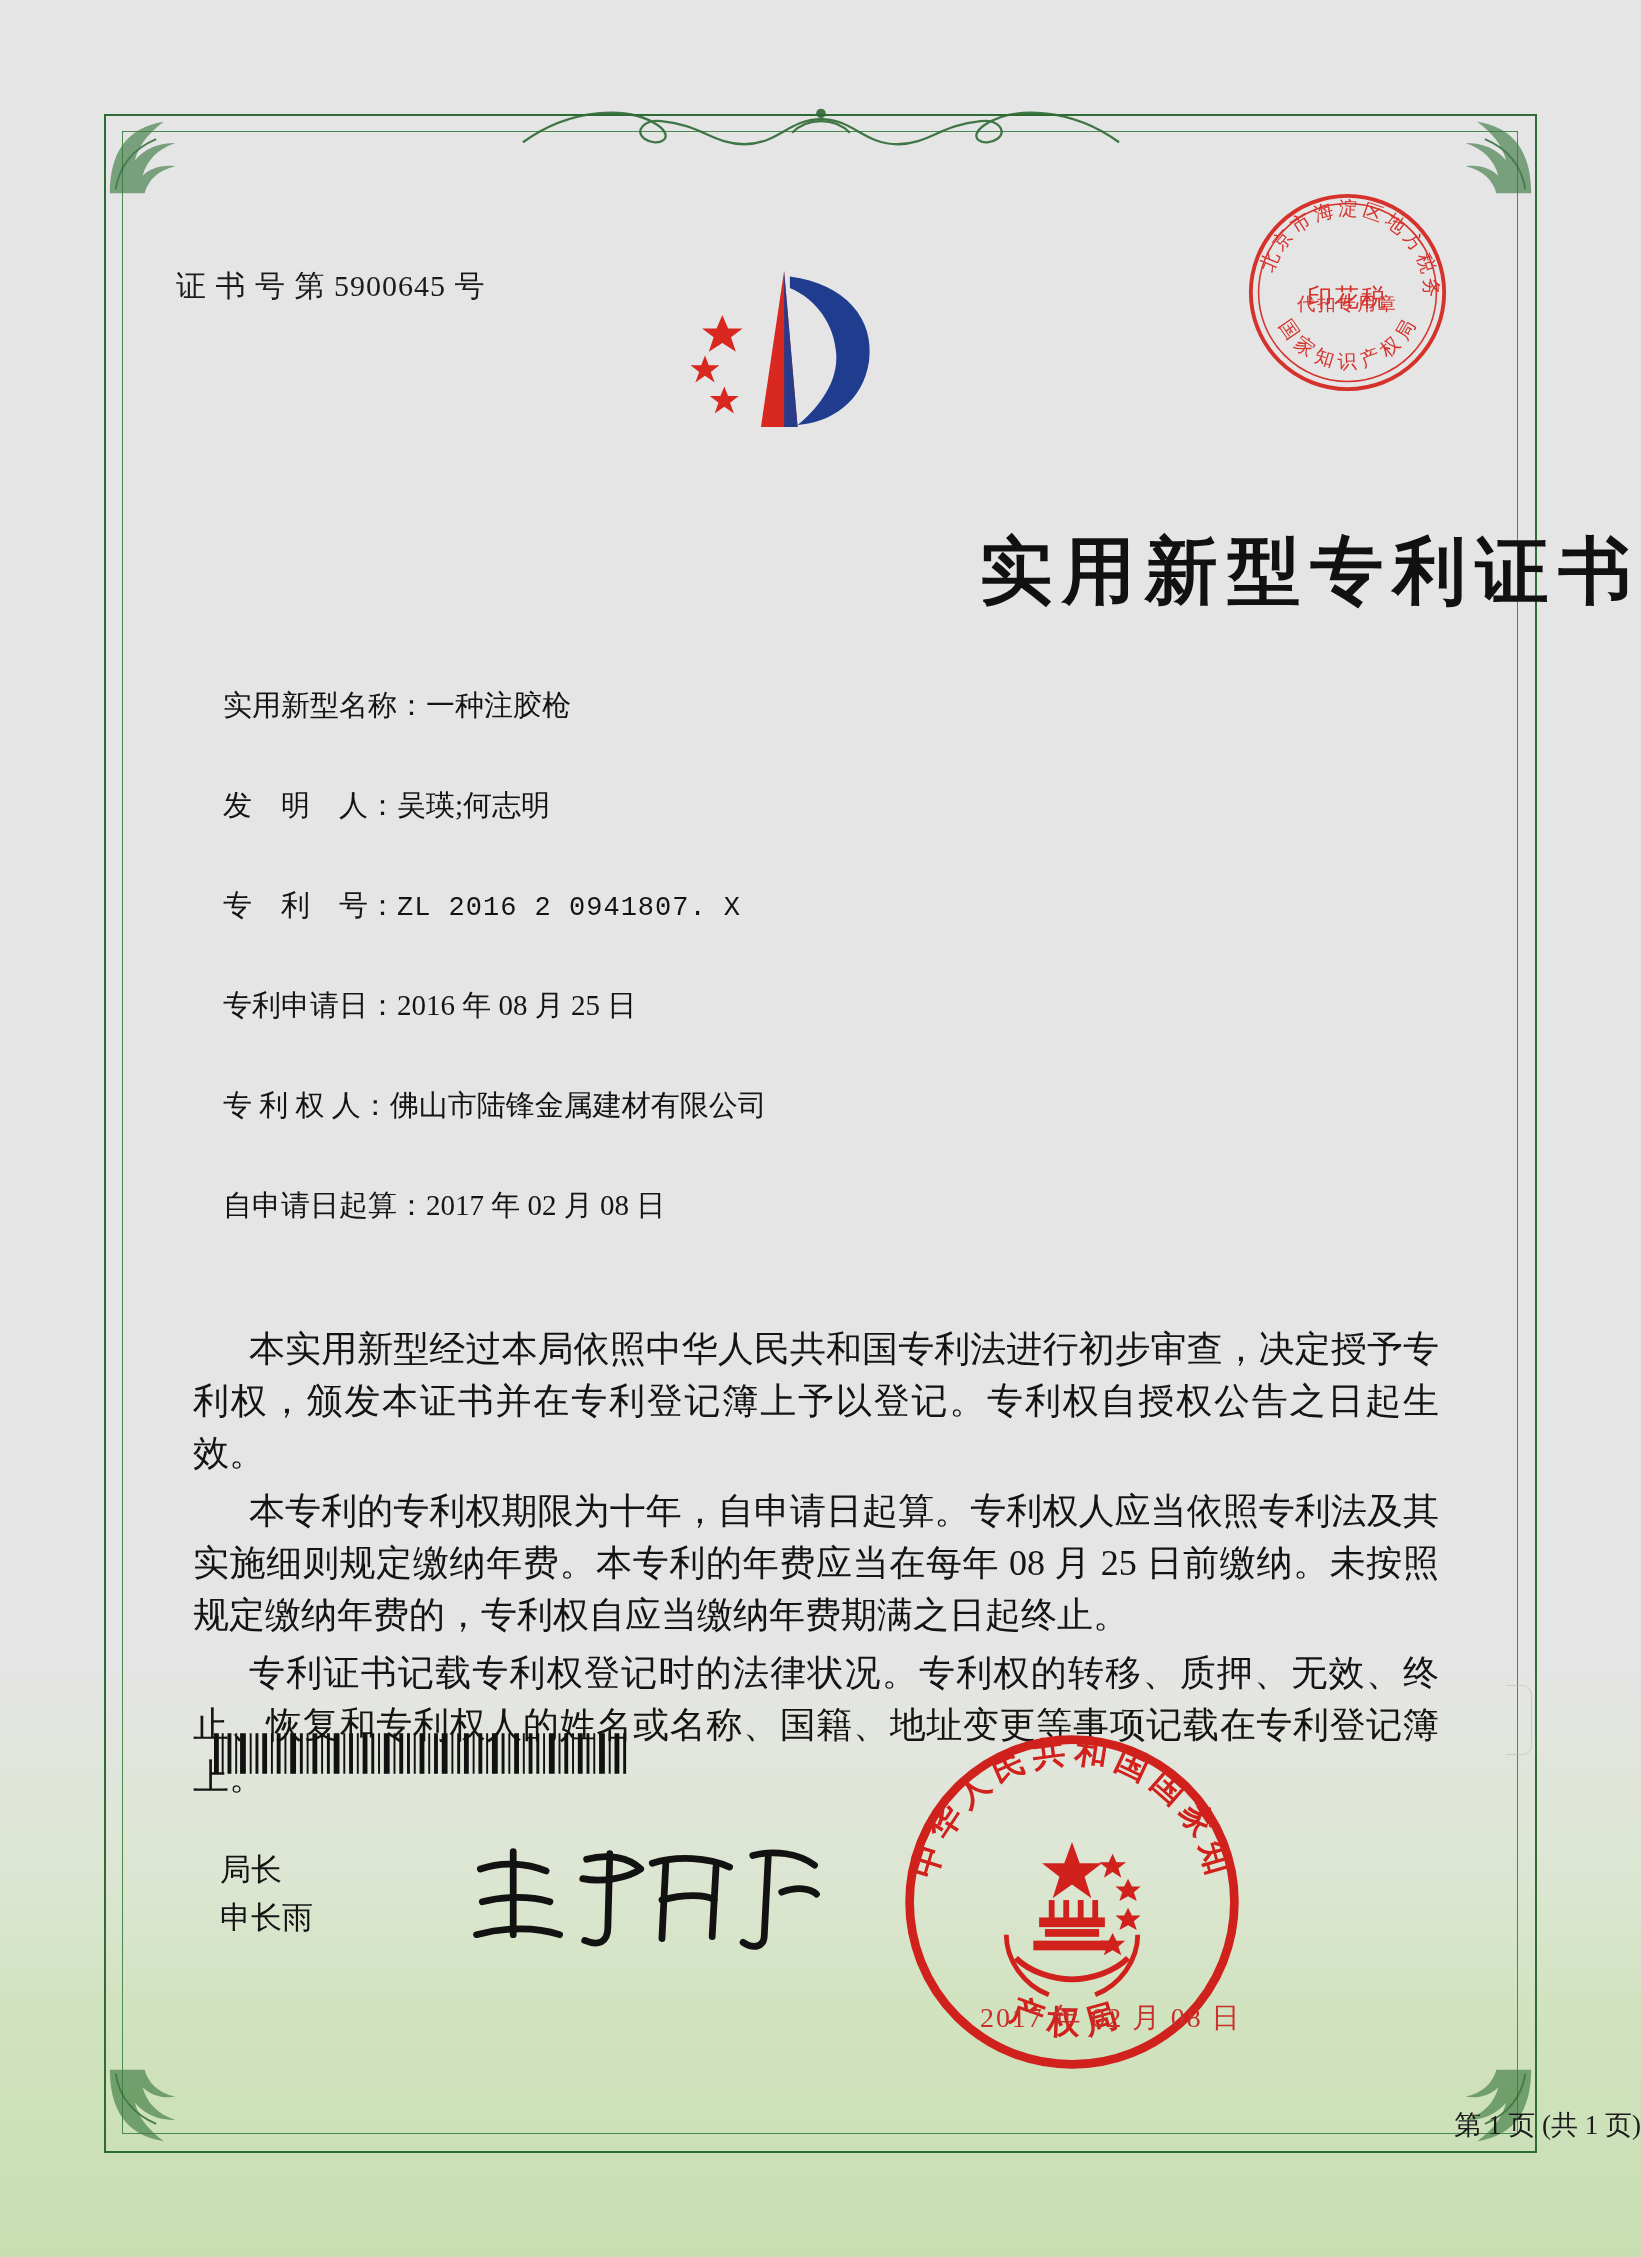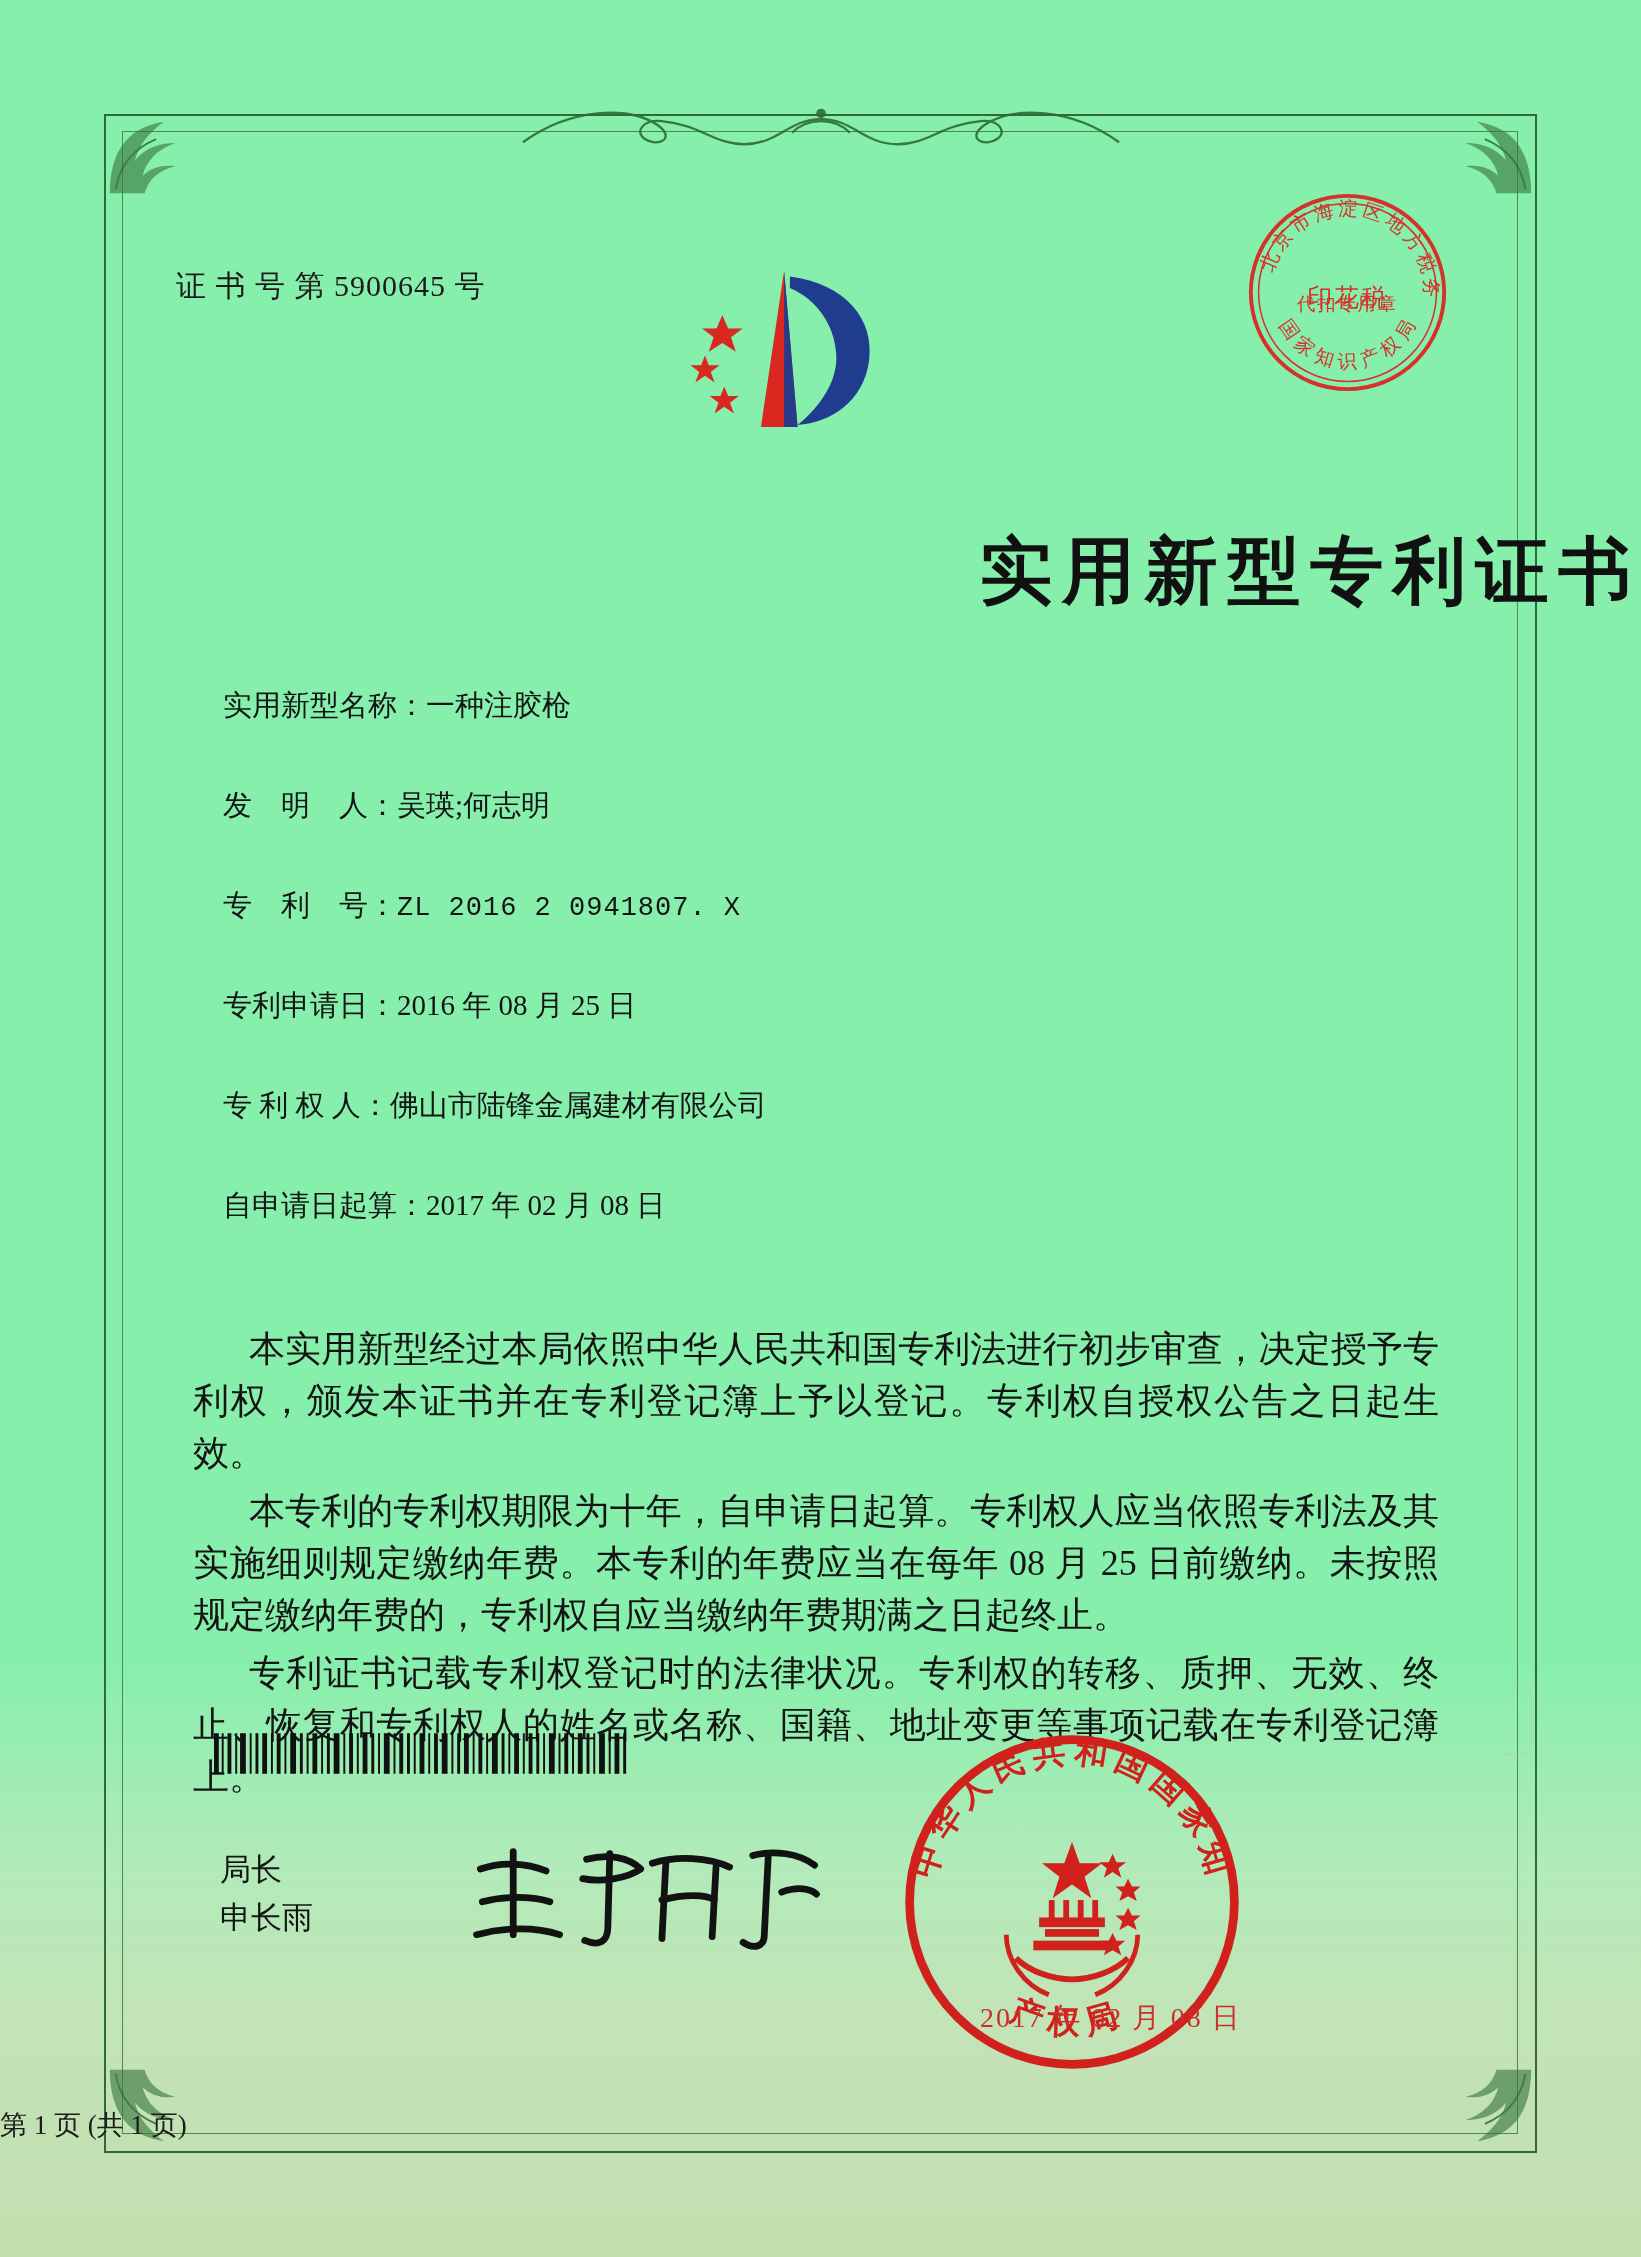--- a/index.html
+++ b/index.html
@@ -14,21 +14,21 @@
     overflow: hidden;
     position: relative;
   }
 
   
   .page {
     position: absolute;
     left: 0; top: 0;
     width: 1641px;
     height: 2257px;
-    background: #86efac;
+    background: #e5e5e5;
   }
   .paper-tint {
     position: absolute;
     left: 0; right: 0; bottom: 0;
     height: 599px;
     background: linear-gradient(to bottom, rgba(226,237,214,0) 0%, rgba(214,231,196,0.55) 35%, rgba(205,226,184,0.85) 60%, rgba(198,222,176,0.95) 100%);
   }
 
   
   .frame-outer {
@@ -214,21 +214,21 @@
     letter-spacing: 1.9px;
     font-family: "Liberation Serif", serif;
     white-space: nowrap;
   }
 
   
   .footer {
     position: absolute;
     left: 0; right: 0;
     top: 2107px;
-    text-align: left;
+    text-align: right;
     font-size: 27px;
     color: #1b1b1b;
     font-family: "Liberation Serif", serif;
   }
 
   .right-notch {
     position: absolute;
     left: 1506px;
     top: 1685px;
     width: 25px;

